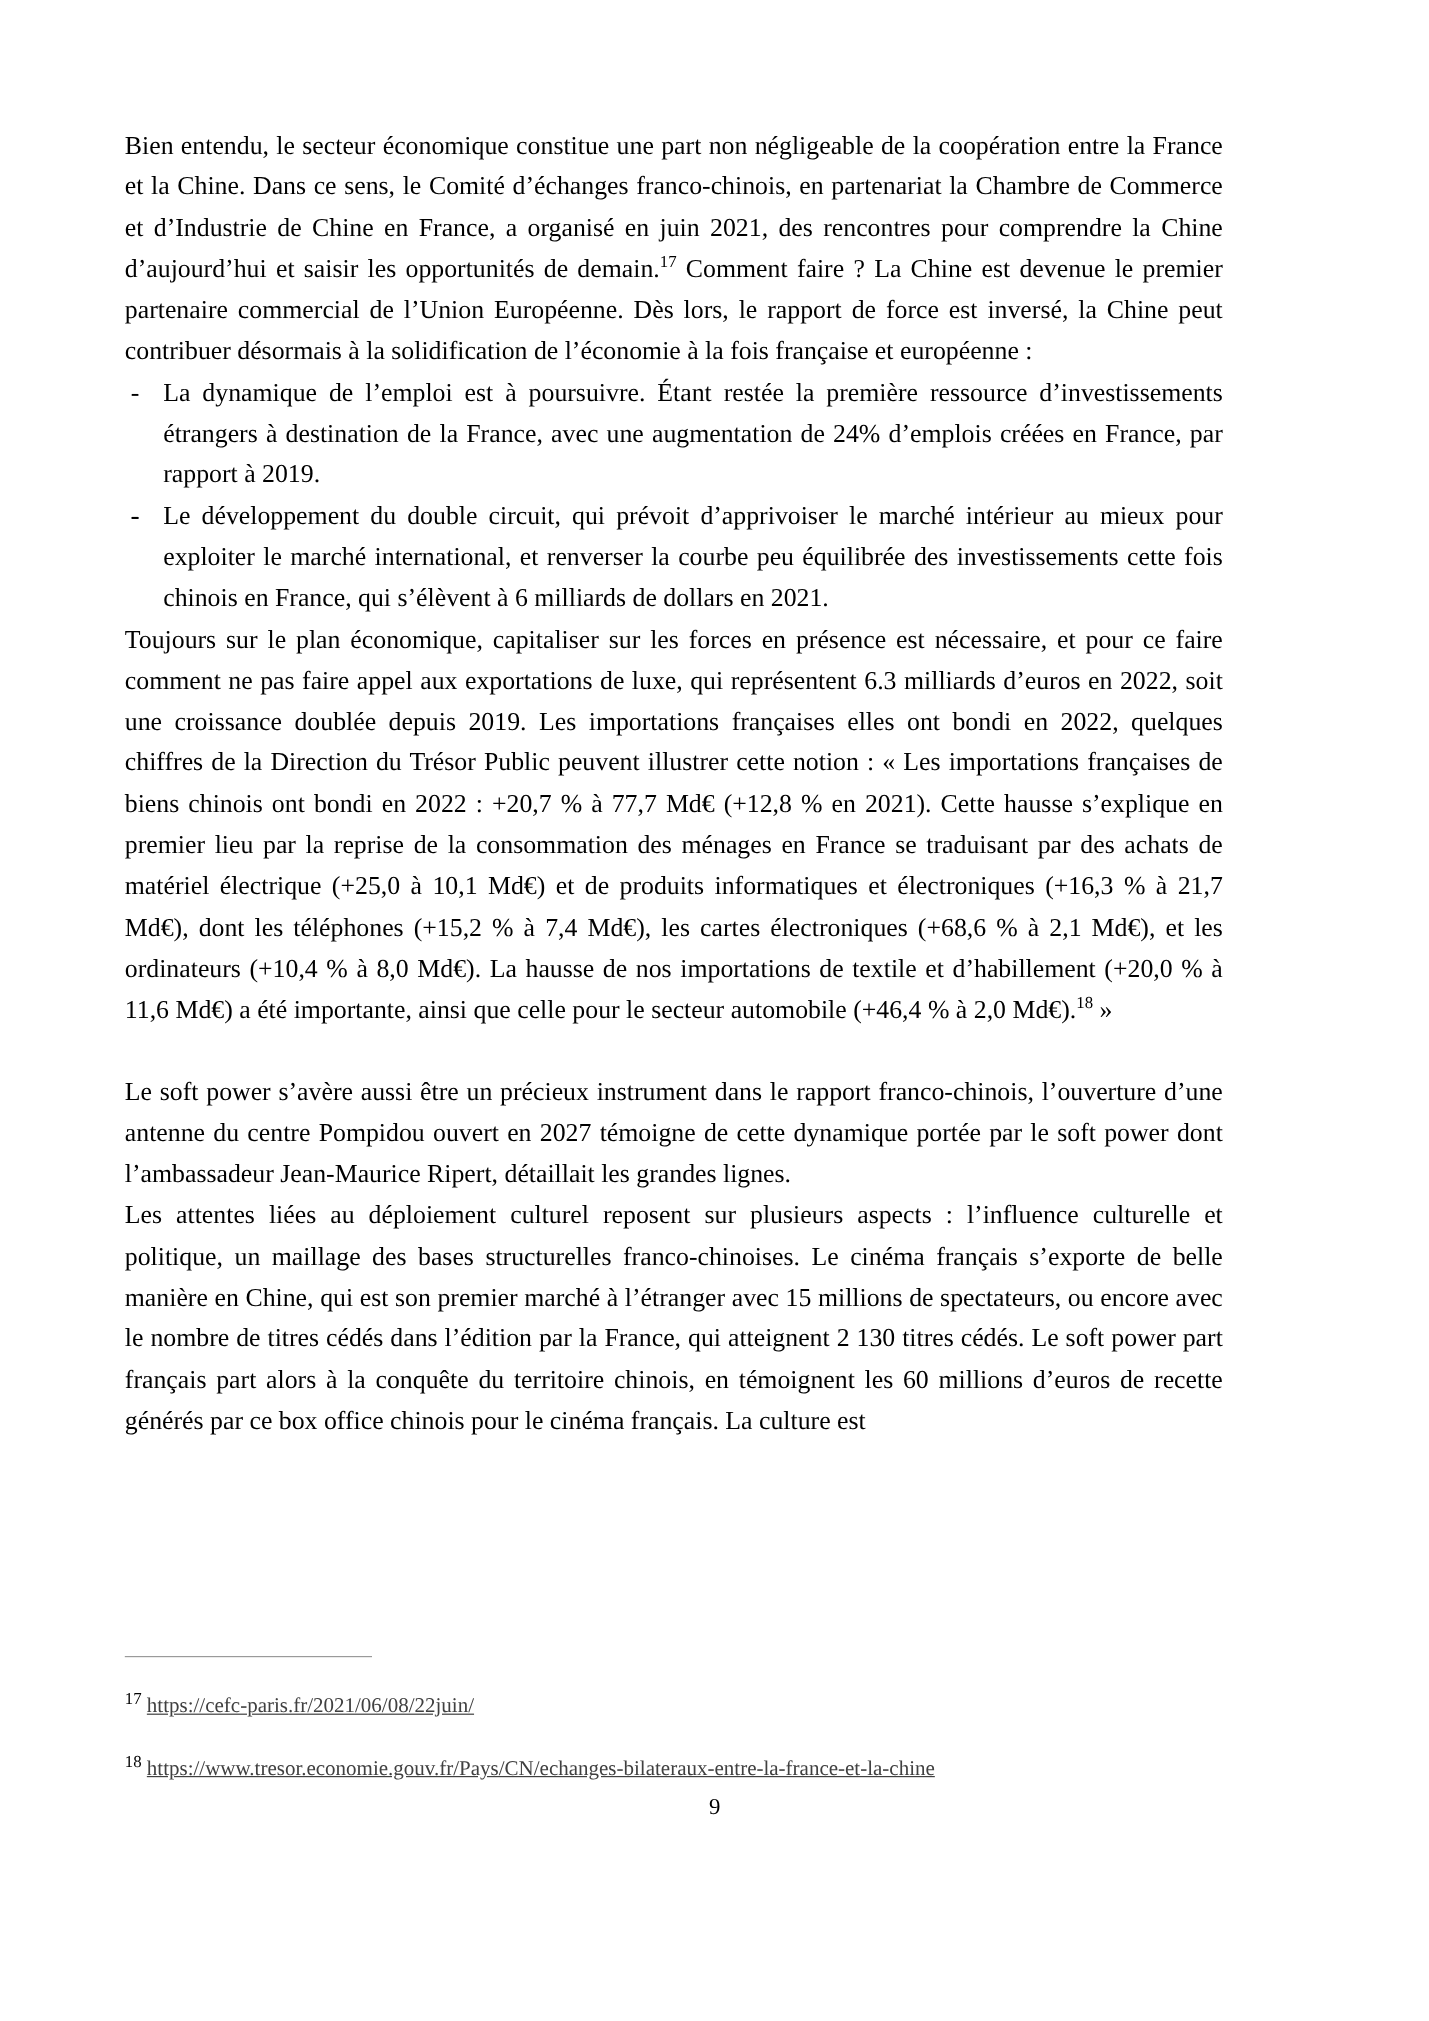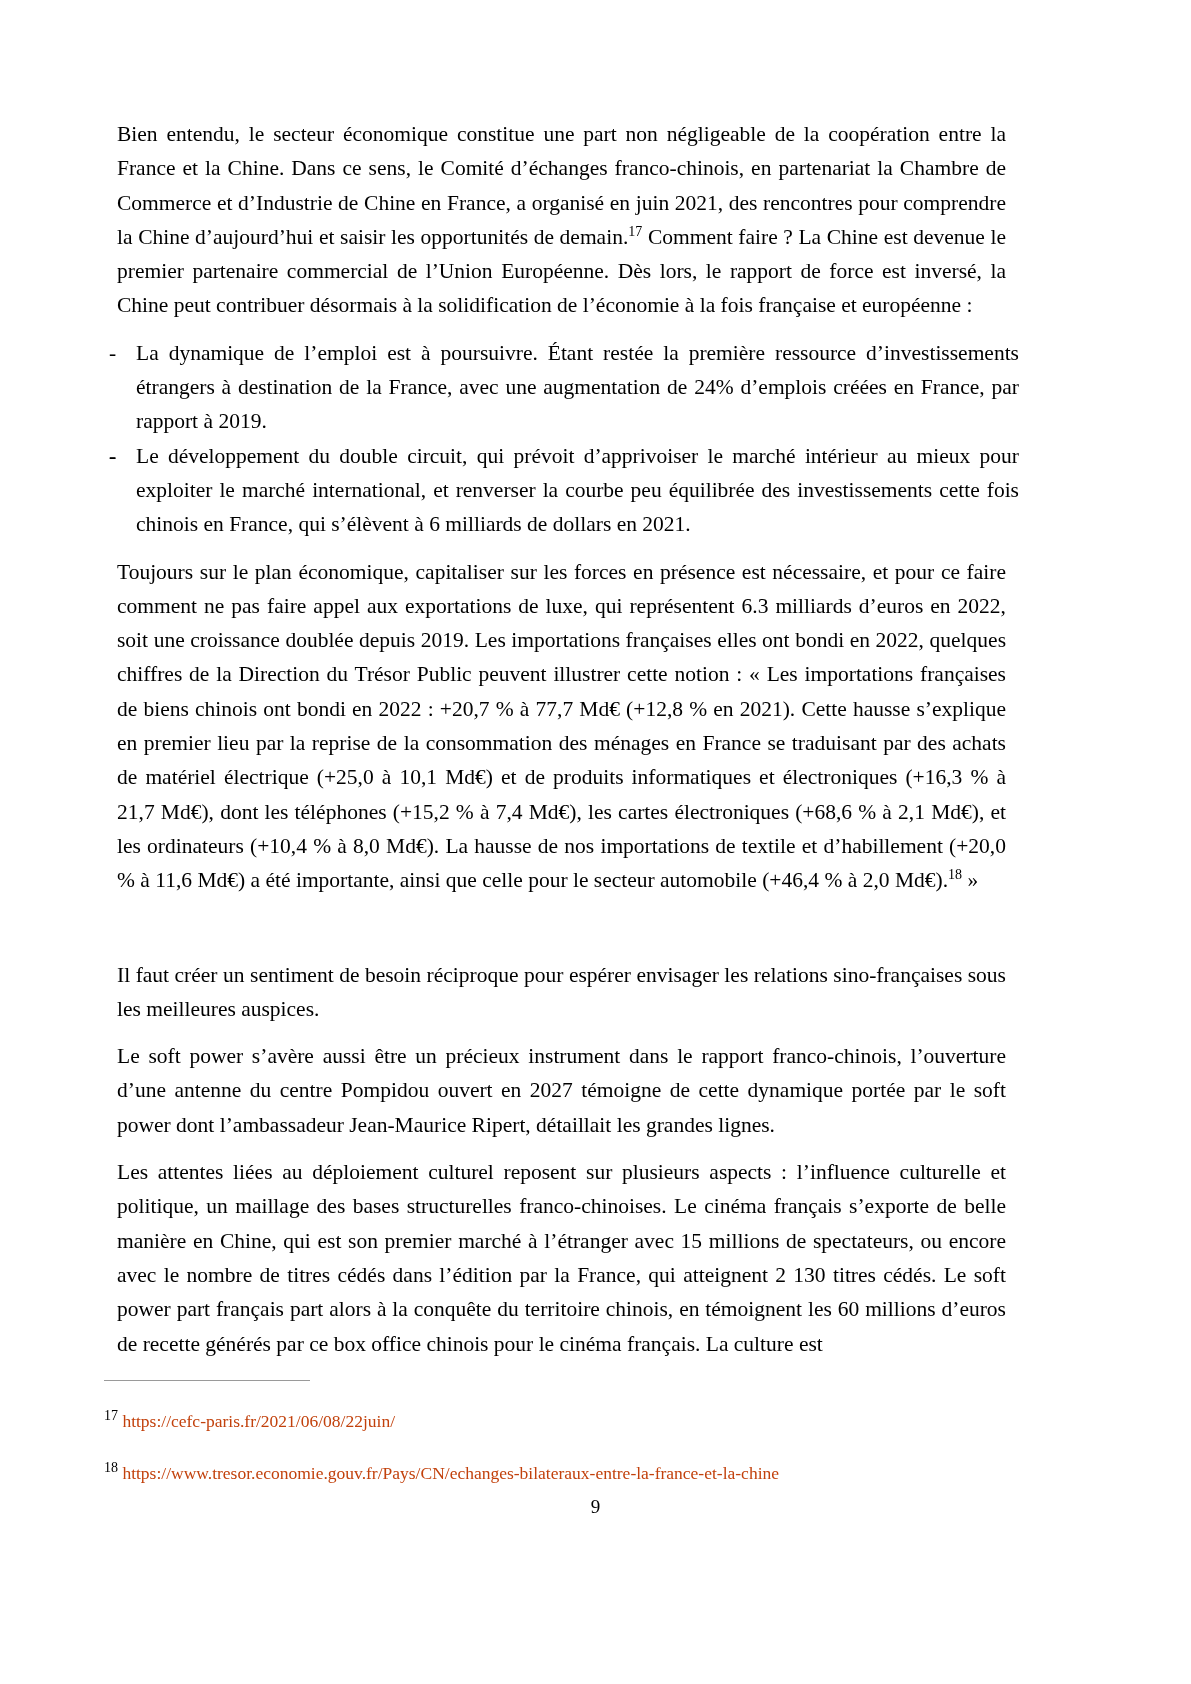--- a/index.html
+++ b/index.html
@@ -22,21 +22,21 @@
     top: 0;
     width: 1191px;
     height: 1684px;
     box-sizing: border-box;
     padding: 104px 172px 0 104px;
   }
   .body-text {
     width: 915px;
   }
   p.para {
-    margin: 13px;
+    margin: 0;
     text-align: justify;
     text-justify: inter-word;
     font-size: 21.5px;
     line-height: 34.3px;
     hyphens: none;
   }
   .list {
     margin: 0;
     padding: 0;
     list-style: none;
@@ -79,21 +79,22 @@
     line-height: 24px;
     margin: 0 0 28px 0;
     white-space: nowrap;
   }
   .fn-num {
     font-size: 14px;
     vertical-align: super;
     line-height: 0;
   }
   .fn-link {
-    color: #c2410c;
+    text-decoration: underline;
+    color: #404040;
   }
   .page-number {
     position: absolute;
     left: 0;
     top: 1496px;
     width: 1191px;
     text-align: center;
     font-size: 19px;
   }
 </style>
@@ -109,21 +110,20 @@
       <li><span class="dash">-</span><span>La dynamique de l’emploi est à poursuivre. Étant restée la première ressource d’investissements étrangers à destination de la France, avec une augmentation de 24% d’emplois créées en France, par rapport à 2019.</span></li>
       <li><span class="dash">-</span></li>
       <li><span class="dash">-</span><span>Le développement du double circuit, qui prévoit d’apprivoiser le marché intérieur au mieux pour exploiter le marché international, et renverser la courbe peu équilibrée des investissements cette fois chinois en France, qui s’élèvent à 6 milliards de dollars en 2021.</span></li>
     </ul>
 
 
     <p class="para"><span>Toujours sur le plan économique, capitaliser sur les forces en présence est nécessaire, et pour ce faire comment ne pas faire appel aux exportations de luxe, qui représentent 6.3 milliards d’euros en 2022, soit une croissance doublée depuis 2019. Les importations françaises elles ont bondi en 2022, quelques chiffres de la Direction du Trésor Public peuvent illustrer cette notion : « Les importations françaises de biens chinois ont bondi en 2022 : +20,7 % à 77,7 Md€ (+12,8 % en 2021). Cette hausse s’explique en premier lieu par la reprise de la consommation des ménages en France se traduisant par des achats de matériel électrique (+25,0 à 10,1 Md€) et de produits informatiques et électroniques (+16,3 % à 21,7 Md€), dont les téléphones (+15,2 % à 7,4 Md€), les cartes électroniques (+68,6 % à 2,1 Md€), et les ordinateurs (+10,4 % à 8,0 Md€). La hausse de nos importations de textile et d’habillement (+20,0 % à 11,6 Md€) a été importante, ainsi que celle pour le secteur automobile (+46,4 % à 2,0 Md€).</span><sup class="fn">18</sup><span> »</span></p>
 
     <div class="gap-block"></div>
 
-    <p class="para">Il faut créer un sentiment de besoin réciproque pour espérer envisager les relations sino-françaises sous les meilleures auspices.</p>
 
     <p class="para">Le soft power s’avère aussi être un précieux instrument dans le rapport franco-chinois, l’ouverture d’une antenne du centre Pompidou ouvert en 2027 témoigne de cette dynamique portée par le soft power dont l’ambassadeur Jean-Maurice Ripert,  détaillait les grandes lignes.</p>
 
     <p class="para">Les attentes liées au déploiement culturel reposent sur plusieurs aspects : l’influence culturelle et politique, un maillage des bases structurelles franco-chinoises. Le cinéma français s’exporte de belle manière en Chine, qui est son premier marché à l’étranger avec 15 millions de spectateurs, ou encore avec le nombre de titres cédés dans l’édition par la France, qui atteignent 2 130 titres cédés. Le soft power part français part alors à la conquête du territoire chinois, en témoignent les 60 millions d’euros de recette générés par ce box office chinois pour le cinéma français. La culture est</p>
 
   </div>
 
   <div class="footnotes">
     <div class="fn-rule"></div>
     <p class="fn-item"><span class="fn-num">17</span> <span class="fn-link">https://cefc-paris.fr/2021/06/08/22juin/</span></p>

